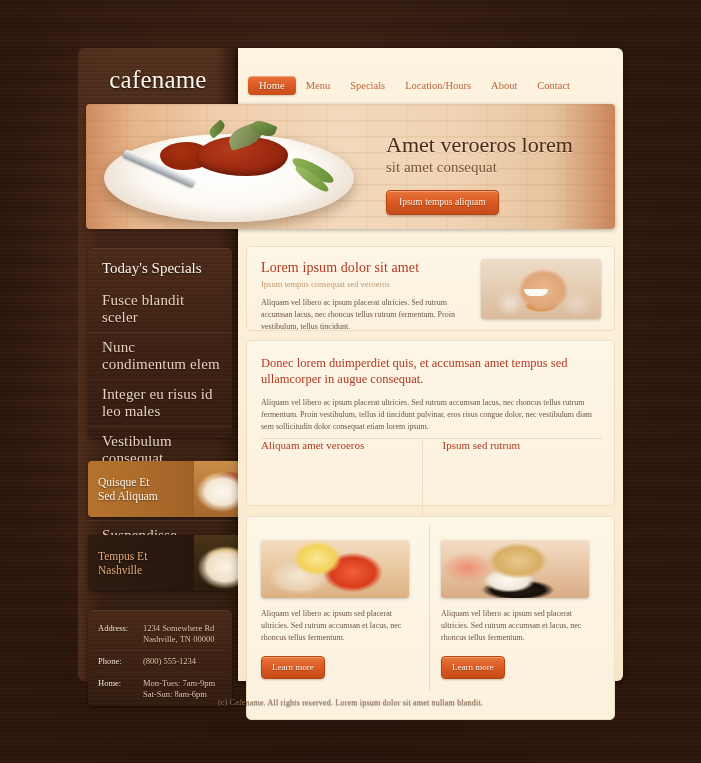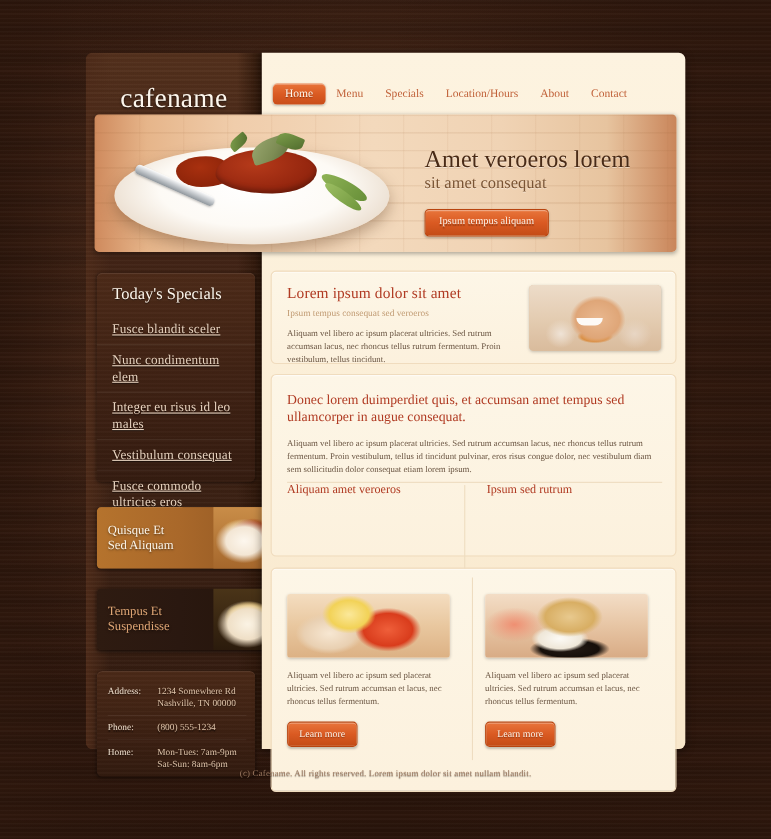--- a/index.html
+++ b/index.html
@@ -47,21 +47,21 @@
         rgba(0,0,0,0.045) 2px,
         rgba(0,0,0,0.015) 4px),
       linear-gradient(to right, #4e2b19 0%, #43241503 14%, #3a1f1200 86%, #2c1609 100%),
       linear-gradient(to bottom, #53301c 0%, #432416 22%, #3a2013 70%, #311a0f 100%);
     border-radius: 6px 0 0 6px;
     box-shadow: inset -1px 0 0 rgba(0,0,0,0.35);
   }
 
   .logo {
     position: absolute;
-    left: 0; top: 28px;
+    left: 0; top: 18px;
     width: 160px;
     text-align: center;
     font-size: 25px;
     font-family: "Liberation Serif", serif;
     color: #fdf6ec;
     letter-spacing: 0.2px;
     text-shadow: 0 1px 2px rgba(0,0,0,0.75);
   }
 
   
@@ -87,27 +87,26 @@
   .specials-title {
     font-size: 15px;
     color: #fdf6ec;
     padding: 0 0 9px 14px;
     text-shadow: 0 1px 1px rgba(0,0,0,0.6);
   }
 
   .specials-list { list-style: none; }
 
   .specials-list li {
-    font-size: 12px;
+    font-size: 15px;
     color: #e8d3bf;
     padding: 6px 10px 6px 14px;
     border-top: 1px solid rgba(255,255,255,0.065);
     text-shadow: 0 1px 1px rgba(0,0,0,0.5);
     letter-spacing: 0.15px;
-    text-decoration: underline;
   }
   .specials-list li:first-child { border-top: none; }
 
   
   .promo {
     position: absolute;
     left: 10px;
     width: 168px;
     height: 56px;
     border-radius: 4px;
@@ -579,21 +578,21 @@
         <div>Quisque Et</div>
         <div>Sed Aliquam</div>
       </div>
     </div>
 
     <div class="promo promo-2">
       <div class="promo-bg"></div>
       <div class="promo-photo"></div>
       <div class="promo-label">
         <div>Tempus Et</div>
-        <div>Suspendisse</div>
+        <div>Nashville</div>
       </div>
     </div>
 
     <div class="contact">
       <div class="contact-row">
         <div class="contact-key">Address:</div>
         <div class="contact-val">1234 Somewhere Rd<br>Nashville, TN 00000</div>
       </div>
       <div class="contact-row">
         <div class="contact-key">Phone:</div>

